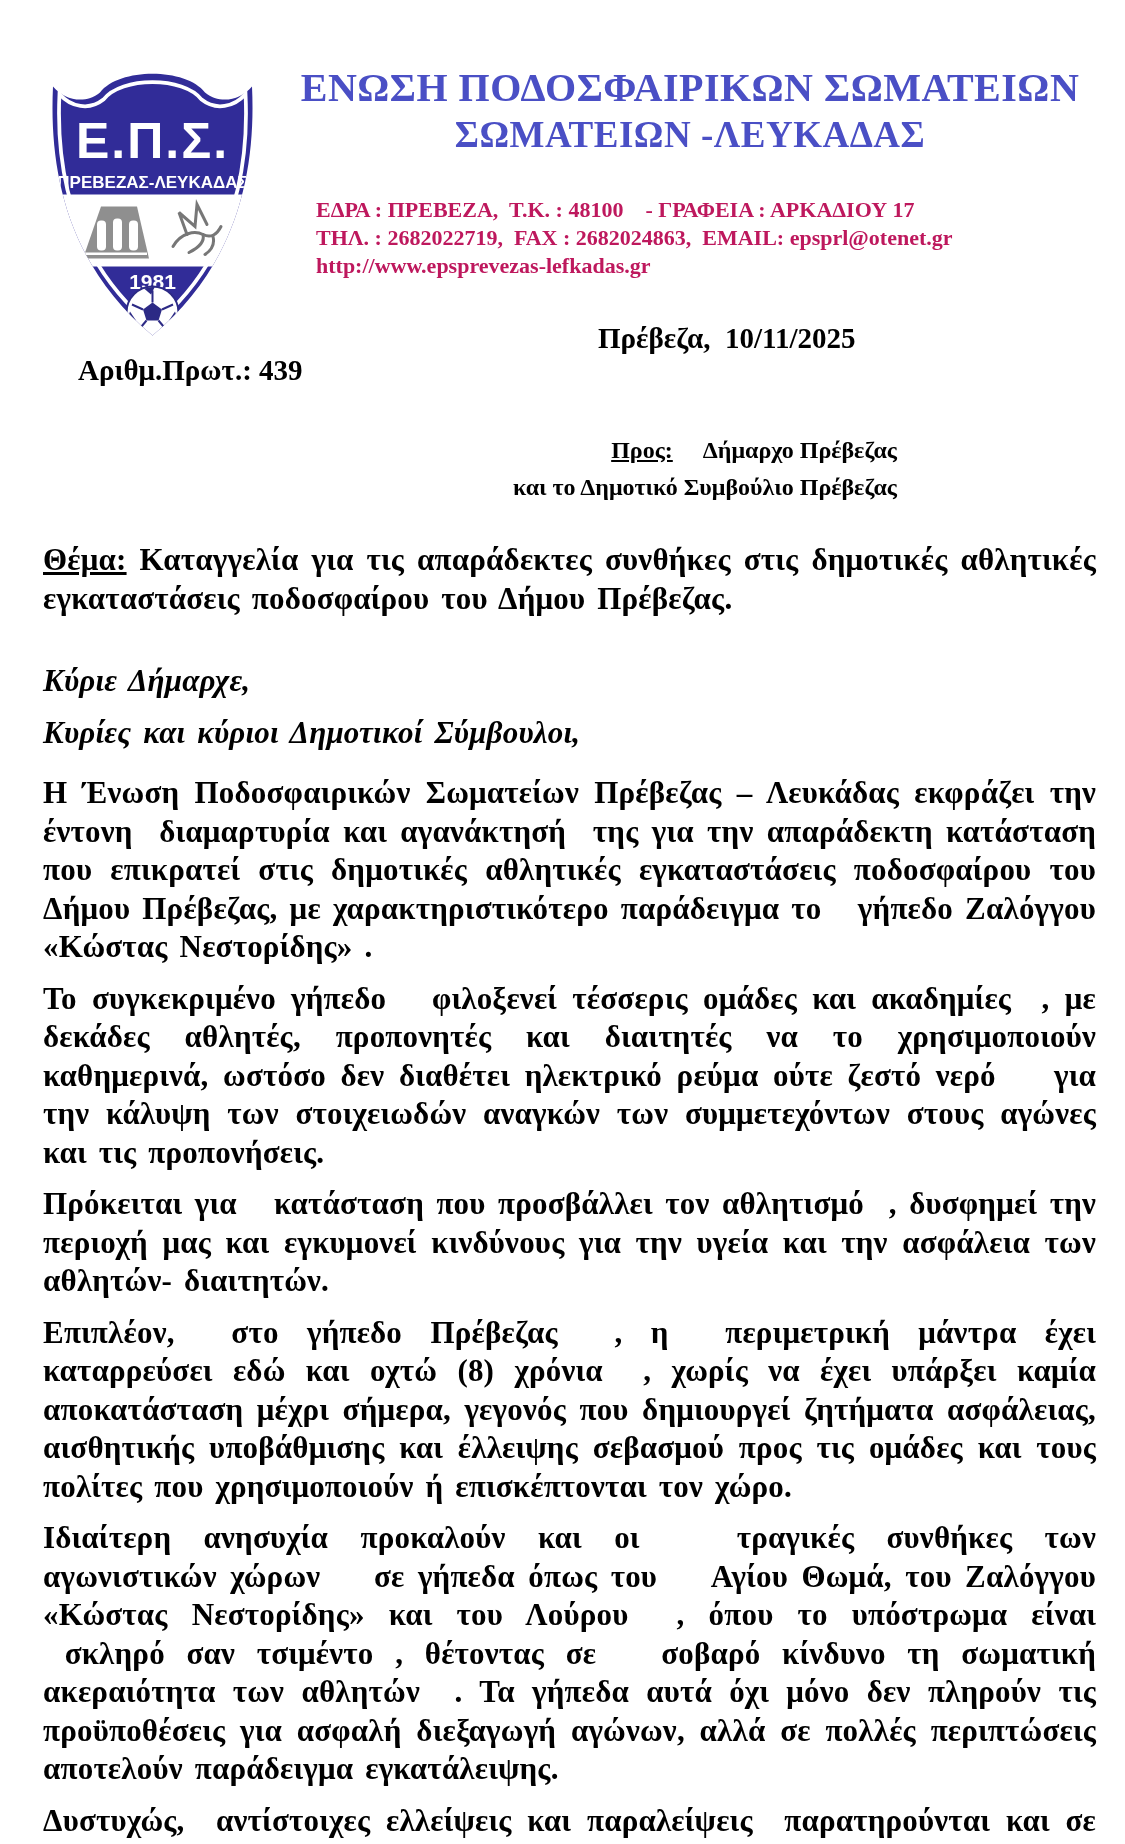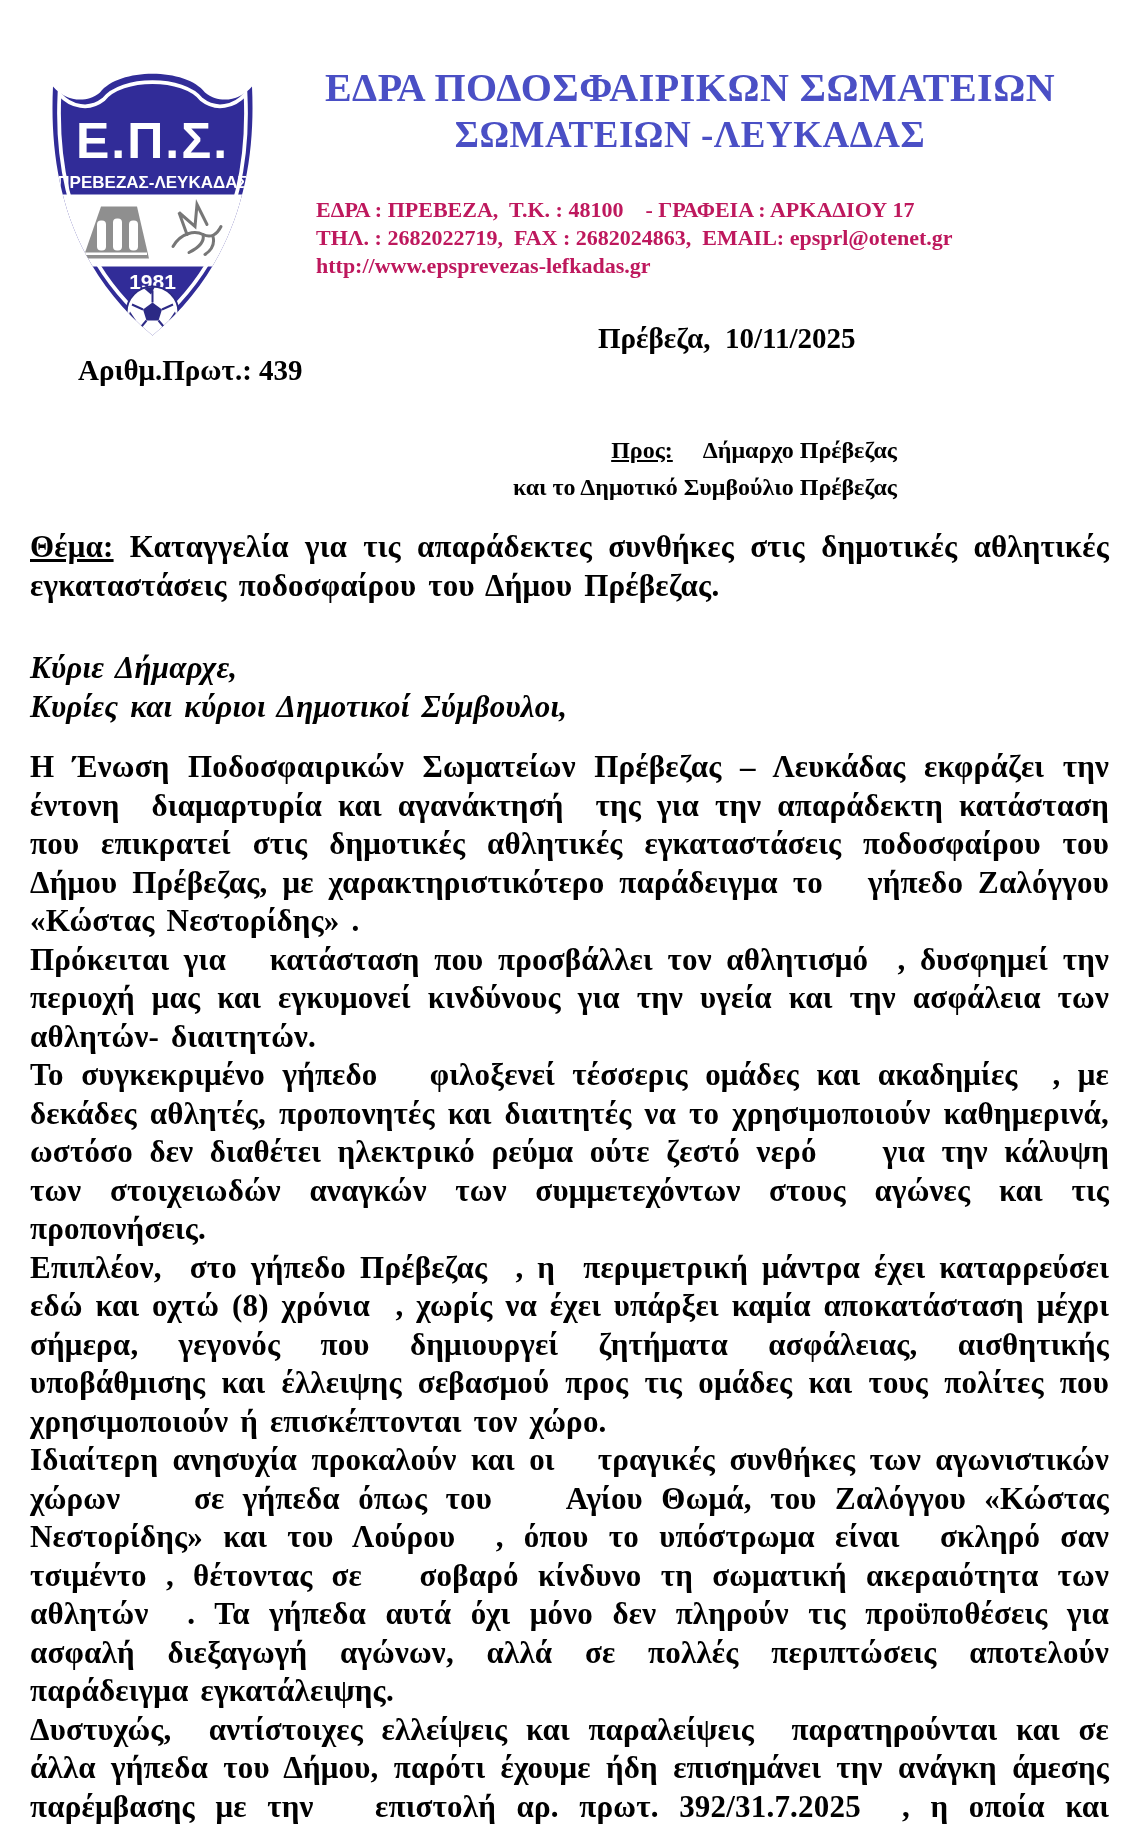--- a/index.html
+++ b/index.html
@@ -31,21 +31,21 @@
     font-size:24px;line-height:37px;text-align:right;
   }
   .recipient .to-label{text-decoration:underline;}
   .recipient .to-name{margin-left:30px;}
   
   .letter{
     position:absolute;left:30px;right:16px;top:528px;
     font-size:31px;line-height:38.5px;
     text-align:justify;word-spacing:4px;letter-spacing:.2px;
   }
-  .letter p{margin:0;}
+  .letter p{margin:13px;}
   .subject{margin-bottom:44px !important;}
   .subject .subj-label{text-decoration:underline;}
   .salutation{margin-bottom:22px;font-style:italic;}
   .salutation p{text-align:left;}
   .p-cont{text-align-last:justify;}
 </style>
 </head>
 <body>
 
 <div class="page">
@@ -90,21 +90,21 @@
           <path d="M98,255 L87,250"></path>
         </g>
         <path d="M99,234 L110,232 L106,240 Z" fill="#2c2a85"></path>
         <path d="M130,257 L133,266 L124,266 Z" fill="#2c2a85"></path>
         <path d="M85,257 L82,266 L91,266 Z" fill="#2c2a85"></path>
       </g>
     </g>
   </svg>
 
   <div class="org-title">
-    <div class="l1">ΕΔΡΑ ΠΟΔΟΣΦΑΙΡΙΚΩΝ ΣΩΜΑΤΕΙΩΝ</div>
+    <div class="l1">ΕΝΩΣΗ ΠΟΔΟΣΦΑΙΡΙΚΩΝ ΣΩΜΑΤΕΙΩΝ</div>
     <div class="l2">ΣΩΜΑΤΕΙΩΝ -ΛΕΥΚΑΔΑΣ</div>
   </div>
 
   <div class="contact">
     <div>ΕΔΡΑ : ΠΡΕΒΕΖΑ,&nbsp; Τ.Κ. : 48100&nbsp;&nbsp;&nbsp; - ΓΡΑΦΕΙΑ : ΑΡΚΑΔΙΟΥ 17</div>
     <div>ΤΗΛ. : 2682022719,&nbsp; FAX : 2682024863,&nbsp; EMAIL: epsprl@otenet.gr</div>
     <div>http://www.epsprevezas-lefkadas.gr</div>
   </div>
 
   <div class="place-date">Πρέβεζα,&nbsp; 10/11/2025</div>
@@ -120,20 +120,20 @@
   <div class="letter">
     <p class="subject">
       <span class="subj-label">Θέμα:</span>
       <span>Καταγγελία για τις απαράδεκτες συνθήκες στις δημοτικές αθλητικές εγκαταστάσεις ποδοσφαίρου του Δήμου Πρέβεζας.</span>
     </p>
     <div class="salutation">
       <p>Κύριε Δήμαρχε,</p>
       <p>Κυρίες και κύριοι Δημοτικοί Σύμβουλοι,</p>
     </div>
     <p>Η Ένωση Ποδοσφαιρικών Σωματείων Πρέβεζας – Λευκάδας εκφράζει την έντονη &nbsp;διαμαρτυρία και αγανάκτησή &nbsp;της για την απαράδεκτη κατάσταση που επικρατεί στις δημοτικές αθλητικές εγκαταστάσεις ποδοσφαίρου του Δήμου Πρέβεζας, με χαρακτηριστικότερο παράδειγμα το &nbsp;&nbsp;γήπεδο Ζαλόγγου «Κώστας Νεστορίδης»&nbsp;.</p>
+    <p>Το συγκεκριμένο γήπεδο &nbsp;&nbsp;φιλοξενεί τέσσερις ομάδες και ακαδημίες&nbsp;&nbsp;, με δεκάδες αθλητές, προπονητές και διαιτητές να το χρησιμοποιούν καθημερινά, ωστόσο δεν διαθέτει ηλεκτρικό ρεύμα ούτε ζεστό νερό &nbsp;&nbsp;&nbsp;για την κάλυψη των στοιχειωδών αναγκών των συμμετεχόντων στους αγώνες και τις προπονήσεις.</p>
     <p>Πρόκειται για &nbsp;&nbsp;κατάσταση που προσβάλλει τον αθλητισμό&nbsp;&nbsp;, δυσφημεί την περιοχή μας και εγκυμονεί κινδύνους για την υγεία και την ασφάλεια των αθλητών- διαιτητών.</p>
-    <p>Το συγκεκριμένο γήπεδο &nbsp;&nbsp;φιλοξενεί τέσσερις ομάδες και ακαδημίες&nbsp;&nbsp;, με δεκάδες αθλητές, προπονητές και διαιτητές να το χρησιμοποιούν καθημερινά, ωστόσο δεν διαθέτει ηλεκτρικό ρεύμα ούτε ζεστό νερό &nbsp;&nbsp;&nbsp;για την κάλυψη των στοιχειωδών αναγκών των συμμετεχόντων στους αγώνες και τις προπονήσεις.</p>
     <p>Επιπλέον, &nbsp;στο γήπεδο Πρέβεζας&nbsp;&nbsp;, η &nbsp;περιμετρική μάντρα έχει καταρρεύσει εδώ και οχτώ (8) χρόνια&nbsp;&nbsp;, χωρίς να έχει υπάρξει καμία αποκατάσταση μέχρι σήμερα, γεγονός που δημιουργεί ζητήματα ασφάλειας, αισθητικής υποβάθμισης και έλλειψης σεβασμού προς τις ομάδες και τους πολίτες που χρησιμοποιούν ή επισκέπτονται τον χώρο.</p>
     <p>Ιδιαίτερη ανησυχία προκαλούν και οι &nbsp;&nbsp;τραγικές συνθήκες των αγωνιστικών χώρων &nbsp;&nbsp;&nbsp;σε γήπεδα όπως του &nbsp;&nbsp;&nbsp;Αγίου Θωμά, του Ζαλόγγου «Κώστας Νεστορίδης» και του Λούρου&nbsp;&nbsp;, όπου το υπόστρωμα είναι &nbsp;σκληρό σαν τσιμέντο&nbsp;, θέτοντας σε &nbsp;&nbsp;σοβαρό κίνδυνο τη σωματική ακεραιότητα των αθλητών&nbsp;&nbsp;. Τα γήπεδα αυτά όχι μόνο δεν πληρούν τις προϋποθέσεις για ασφαλή διεξαγωγή αγώνων, αλλά σε πολλές περιπτώσεις αποτελούν παράδειγμα εγκατάλειψης.</p>
     <p class="p-cont">Δυστυχώς, &nbsp;αντίστοιχες ελλείψεις και παραλείψεις &nbsp;παρατηρούνται και σε άλλα γήπεδα του Δήμου, παρότι έχουμε ήδη επισημάνει την ανάγκη άμεσης παρέμβασης με την &nbsp;&nbsp;επιστολή αρ. πρωτ. 392/31.7.2025 &nbsp;, η οποία και</p>
   </div>
 
 </div>
 
 </body></html>

